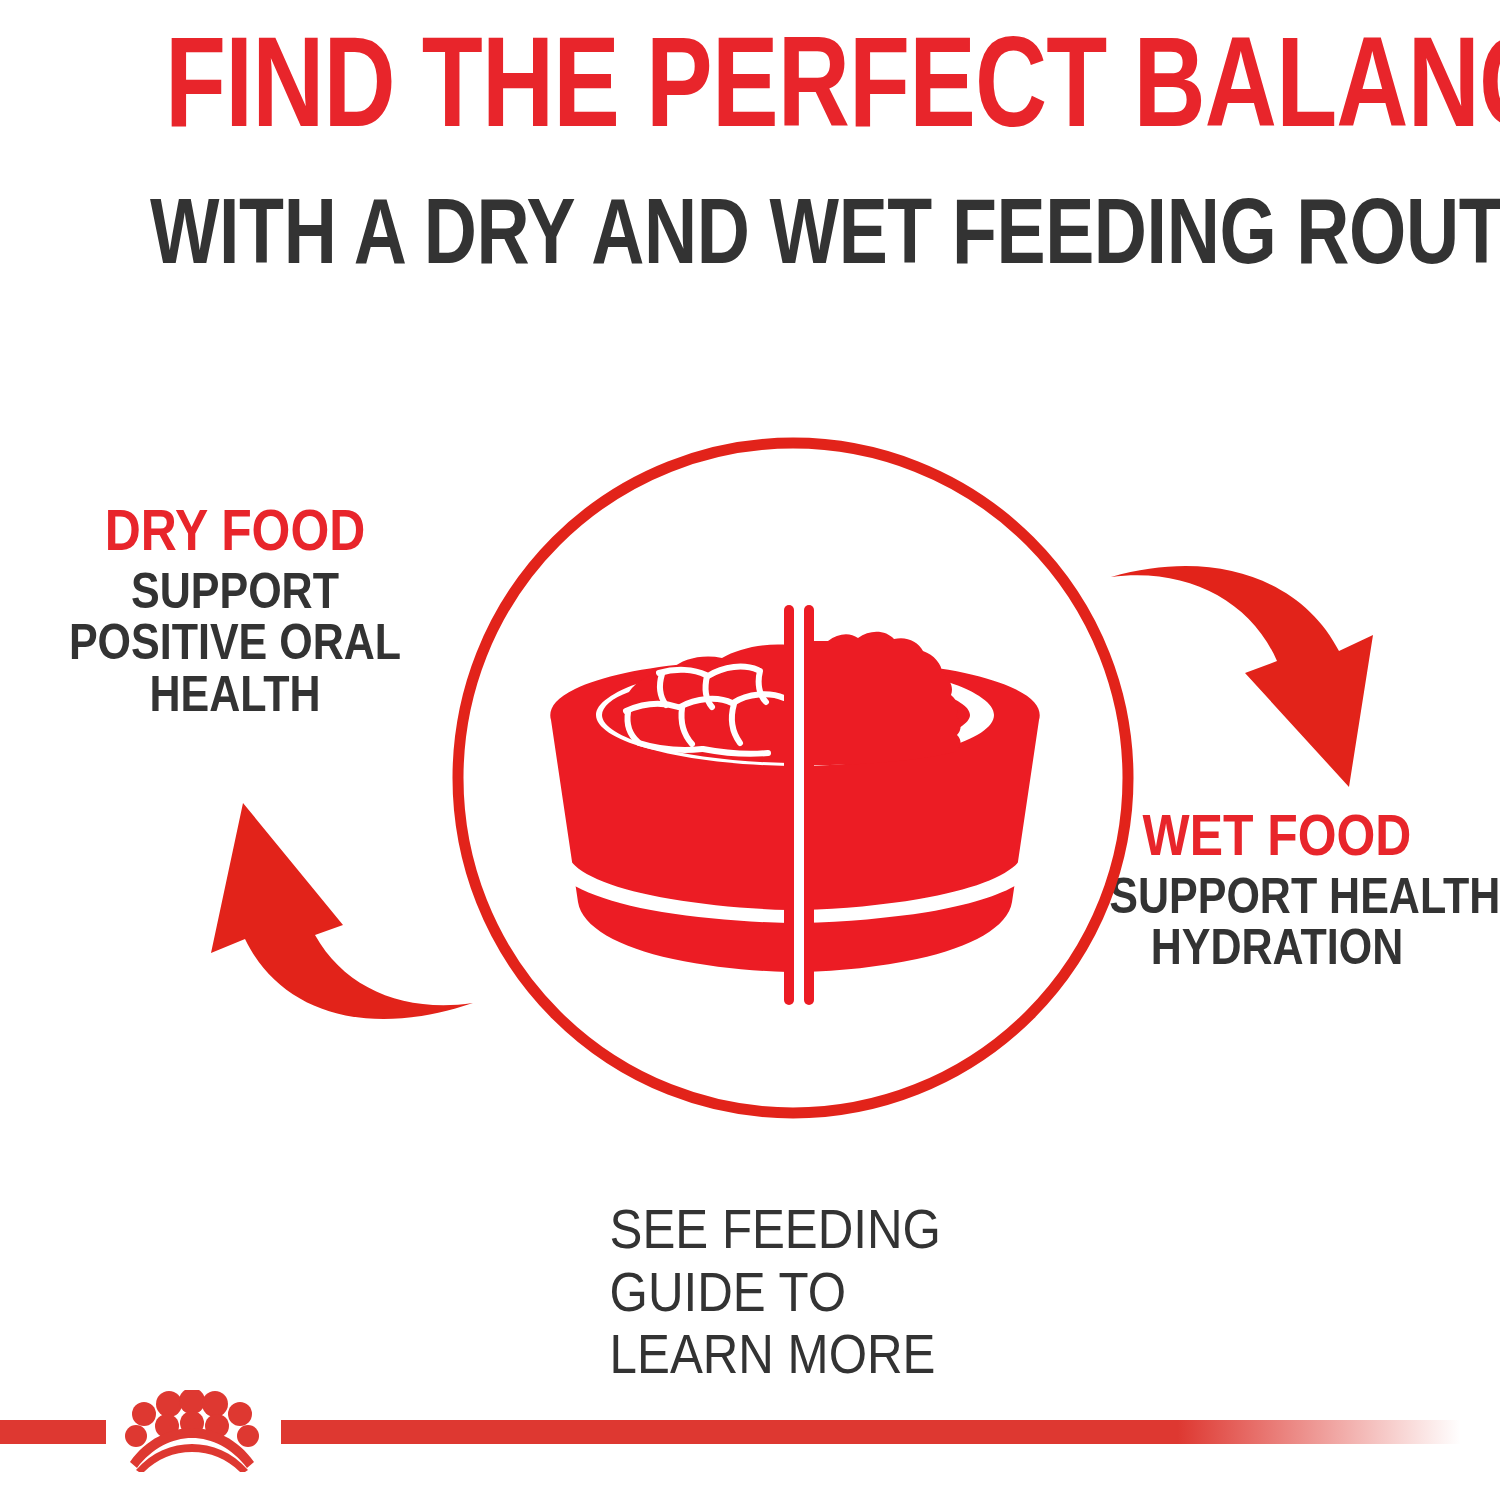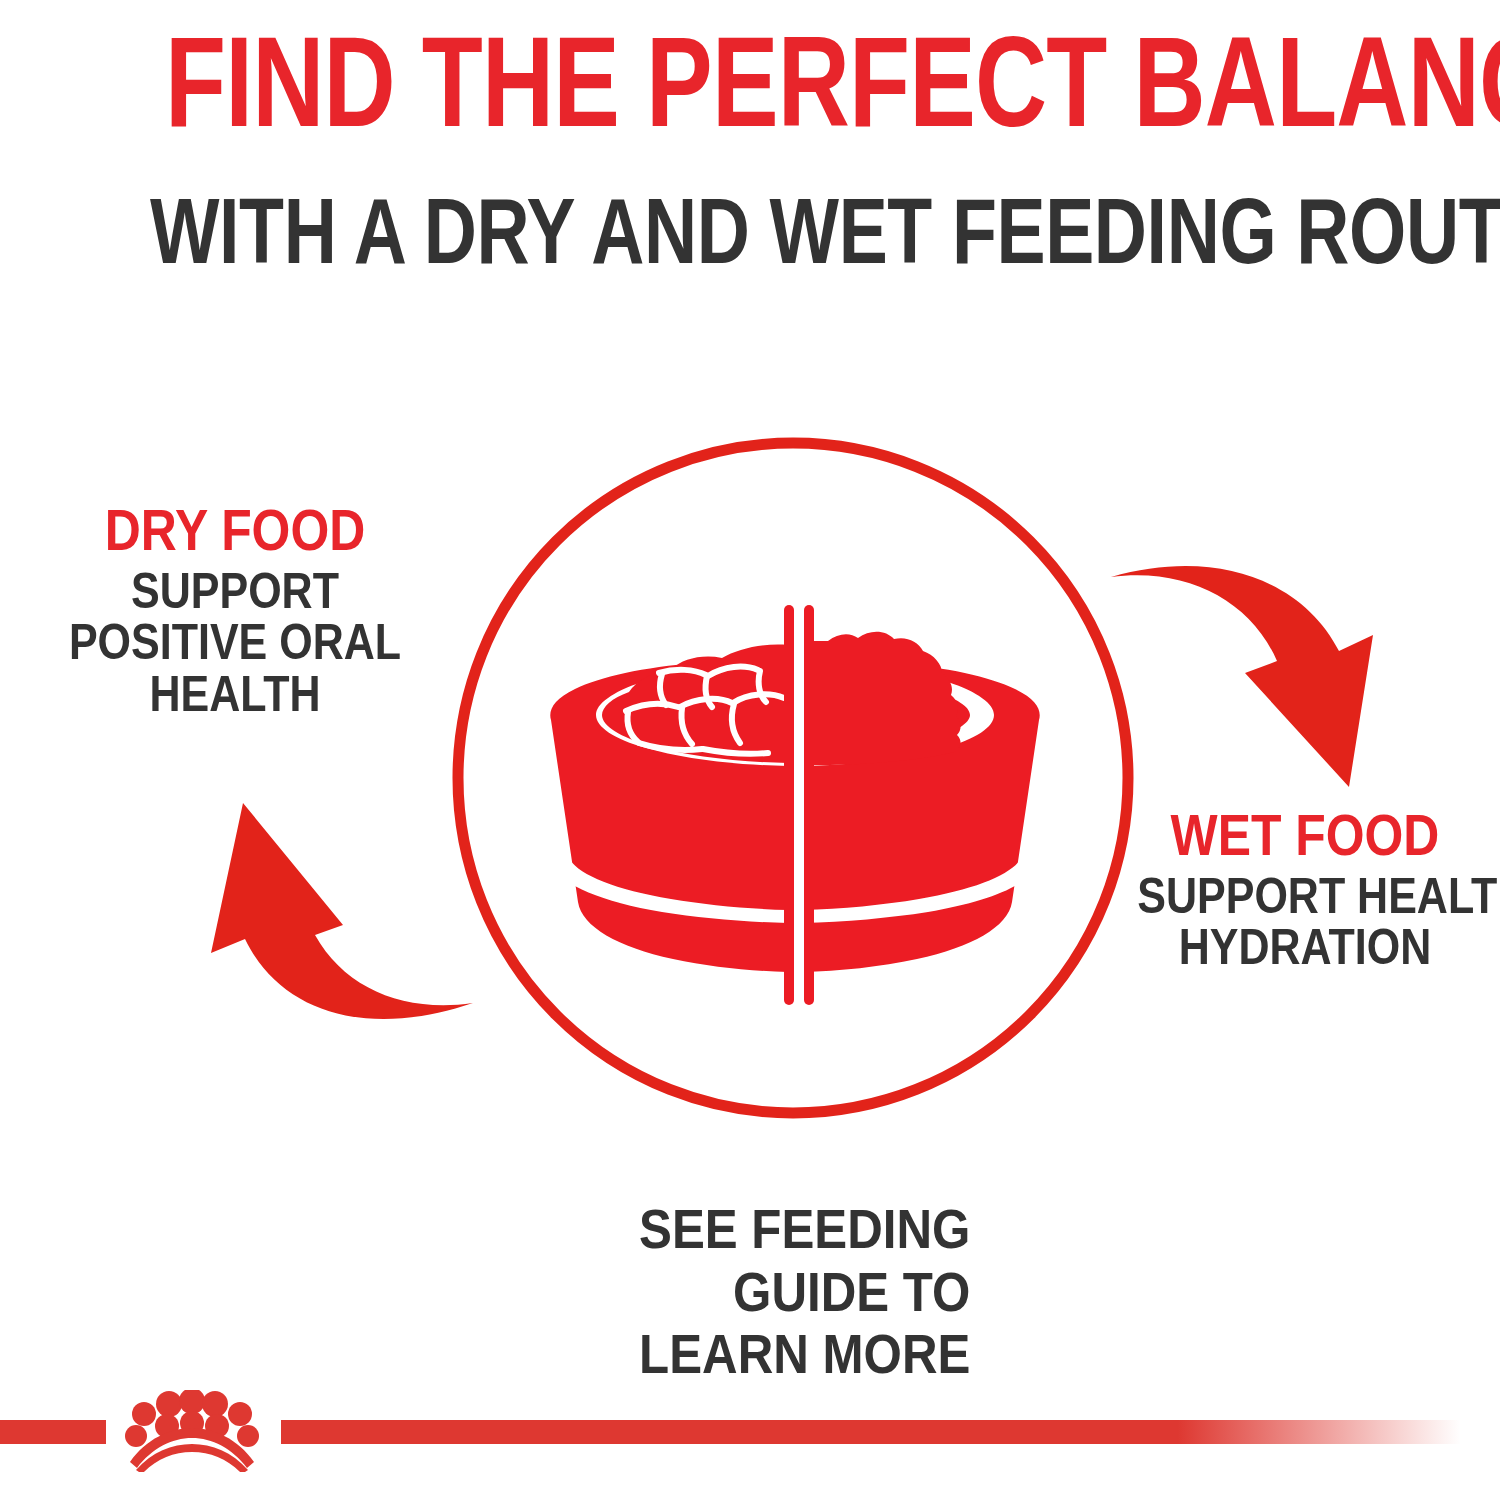--- a/index.html
+++ b/index.html
@@ -69,31 +69,31 @@
     display: block;
     color: #333333;
     font-weight: bold;
     font-size: 50px;
     margin-top: 6px;
     transform: scaleX(0.86);
   }
   .side-label .lab-body span { display: block; white-space: nowrap; }
 
   #dry-label  { left: 40px;  top: 500px; width: 390px; }
-  #wet-label  { left: 1110px; top: 805px; width: 390px; }
+  #wet-label  { left: 1082px; top: 805px; width: 390px; }
 
   
   #bottom-caption {
     position: absolute;
     left: 585px;
     top: 1198px;
     width: 410px;
-    text-align: right;
+    text-align: left;
     color: #333333;
-    font-weight: bold;
+    font-weight: normal;
     font-size: 56px;
     line-height: 1.12;
   }
   #bottom-caption span {
     display: block;
     transform: scaleX(0.88);
     white-space: nowrap;
   }
 
   

